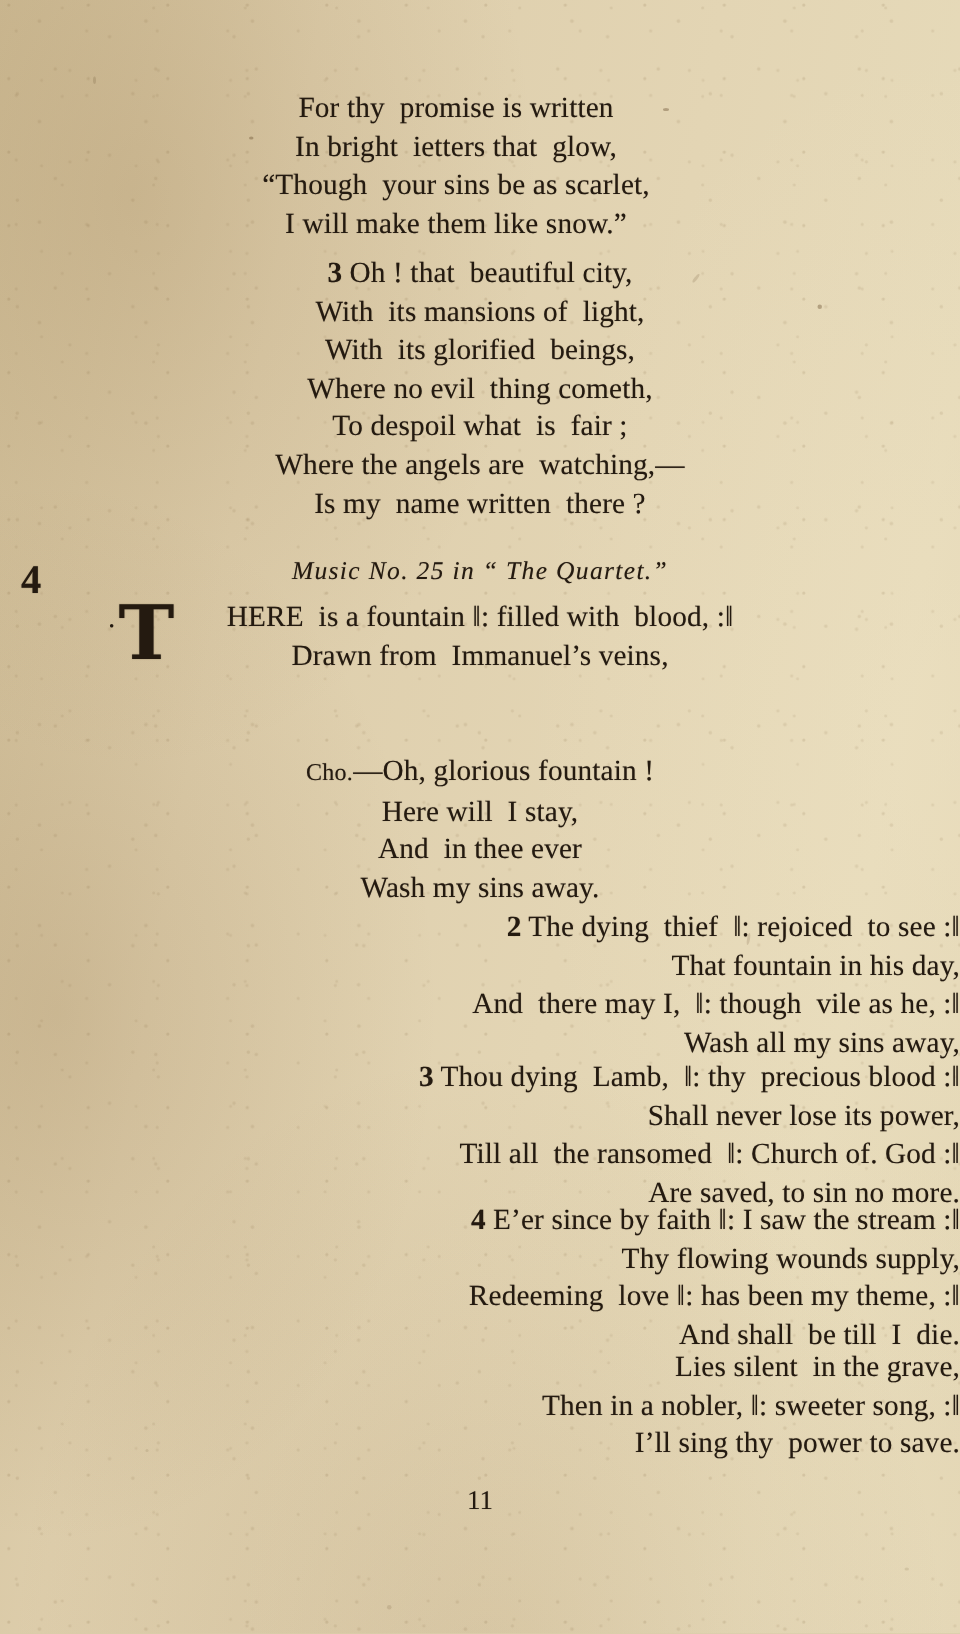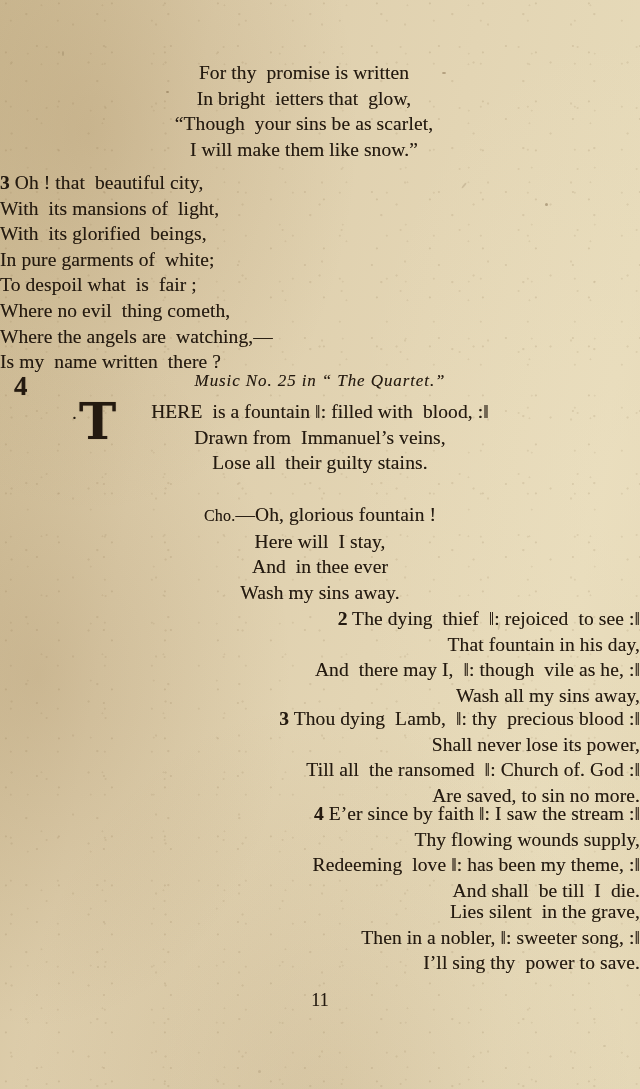--- a/index.html
+++ b/index.html
@@ -78,21 +78,21 @@
     font-weight: bold;
     letter-spacing: 0;
   }
 
   
   #top-stanza { position: absolute; left: 0; top: 60px; width: 608px; }
   #top-stanza .ln { text-align: center; }
 
   
   #prev-stanza3 { position: absolute; left: 0; top: 170px; width: 640px; }
-  #prev-stanza3 .ln { }
+  #prev-stanza3 .ln { text-align: center; }
 
   
   #hymn-number {
     position: absolute;
     left: 14px;
     top: 371px;
     font-size: 27px;
     font-weight: bold;
     line-height: 30px;
     letter-spacing: -.5px;
@@ -182,36 +182,34 @@
       <span class="ln">For thy  promise is written</span>
       <span class="ln">In bright  ietters that  glow,</span>
       <span class="ln">“Though  your sins be as scarlet,</span>
       <span class="ln">I will make them like snow.”</span>
     </div>
 
     <div class="stanza" id="prev-stanza3">
       <span class="ln"><span class="vnum">3</span> Oh ! that  beautiful city,</span>
       <span class="ln">With  its mansions of  light,</span>
       <span class="ln">With  its glorified  beings,</span>
-      <span class="ln">In pure garments of  white;</span>
+      <span class="ln">Where no evil  thing cometh,</span>
       <span class="ln">To despoil what  is  fair ;</span>
-      <span class="ln">Where no evil  thing cometh,</span>
       <span class="ln">Where the angels are  watching,—</span>
       <span class="ln">Is my  name written  there ?</span>
     </div>
 
     <div id="hymn-number">4</div>
     <div id="music-credit">Music No. 25 in “ The Quartet.”</div>
 
     <div id="predot">.</div>
     <div id="dropcap">T</div>
     <div class="stanza" id="verse1">
       <span class="ln">HERE  is a fountain ‖: filled with  blood, :‖</span>
       <span class="ln">Drawn from  Immanuel’s veins,</span>
-      <span class="ln">Lose all  their guilty stains.</span>
     </div>
 
     <div class="stanza" id="chorus">
       <span class="ln chead"><span class="smallcaps">Cho.</span><span>—Oh, glorious fountain !</span></span>
       <span class="ln">Here will  I stay,</span>
       <span class="ln">And  in thee ever</span>
       <span class="ln">Wash my sins away.</span>
     </div>
 
     <div class="stanza verse" id="verse2">

